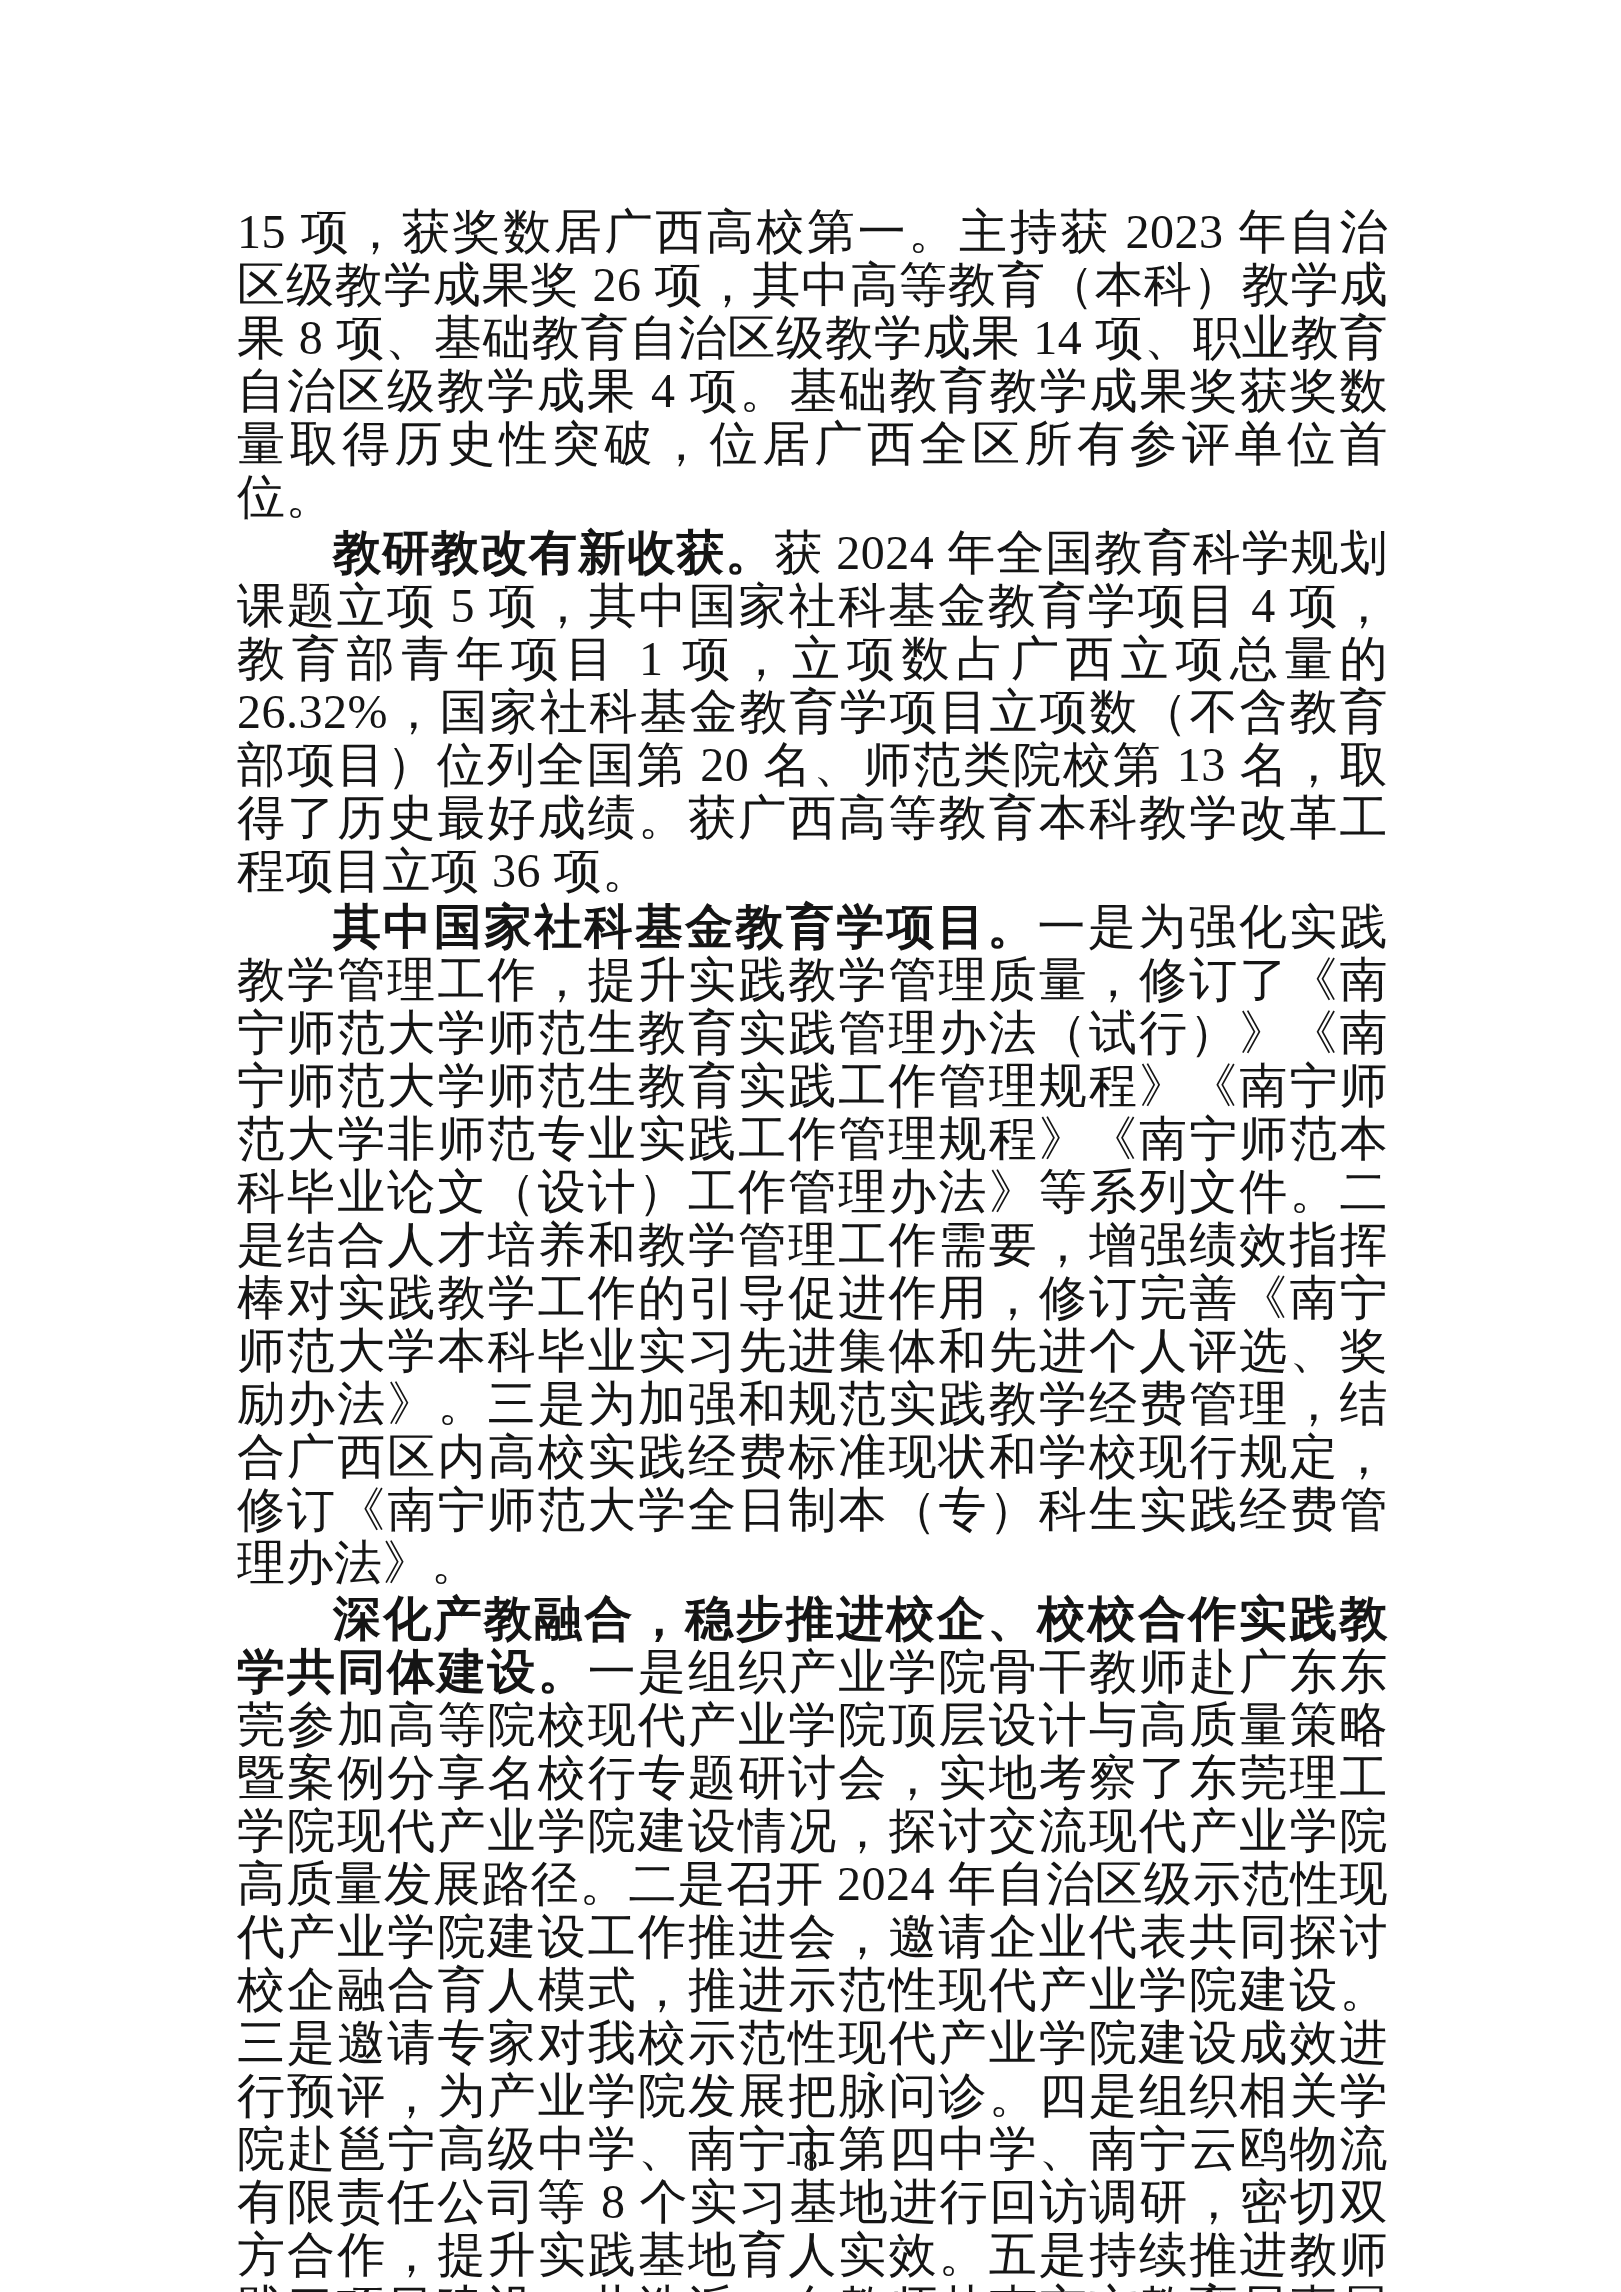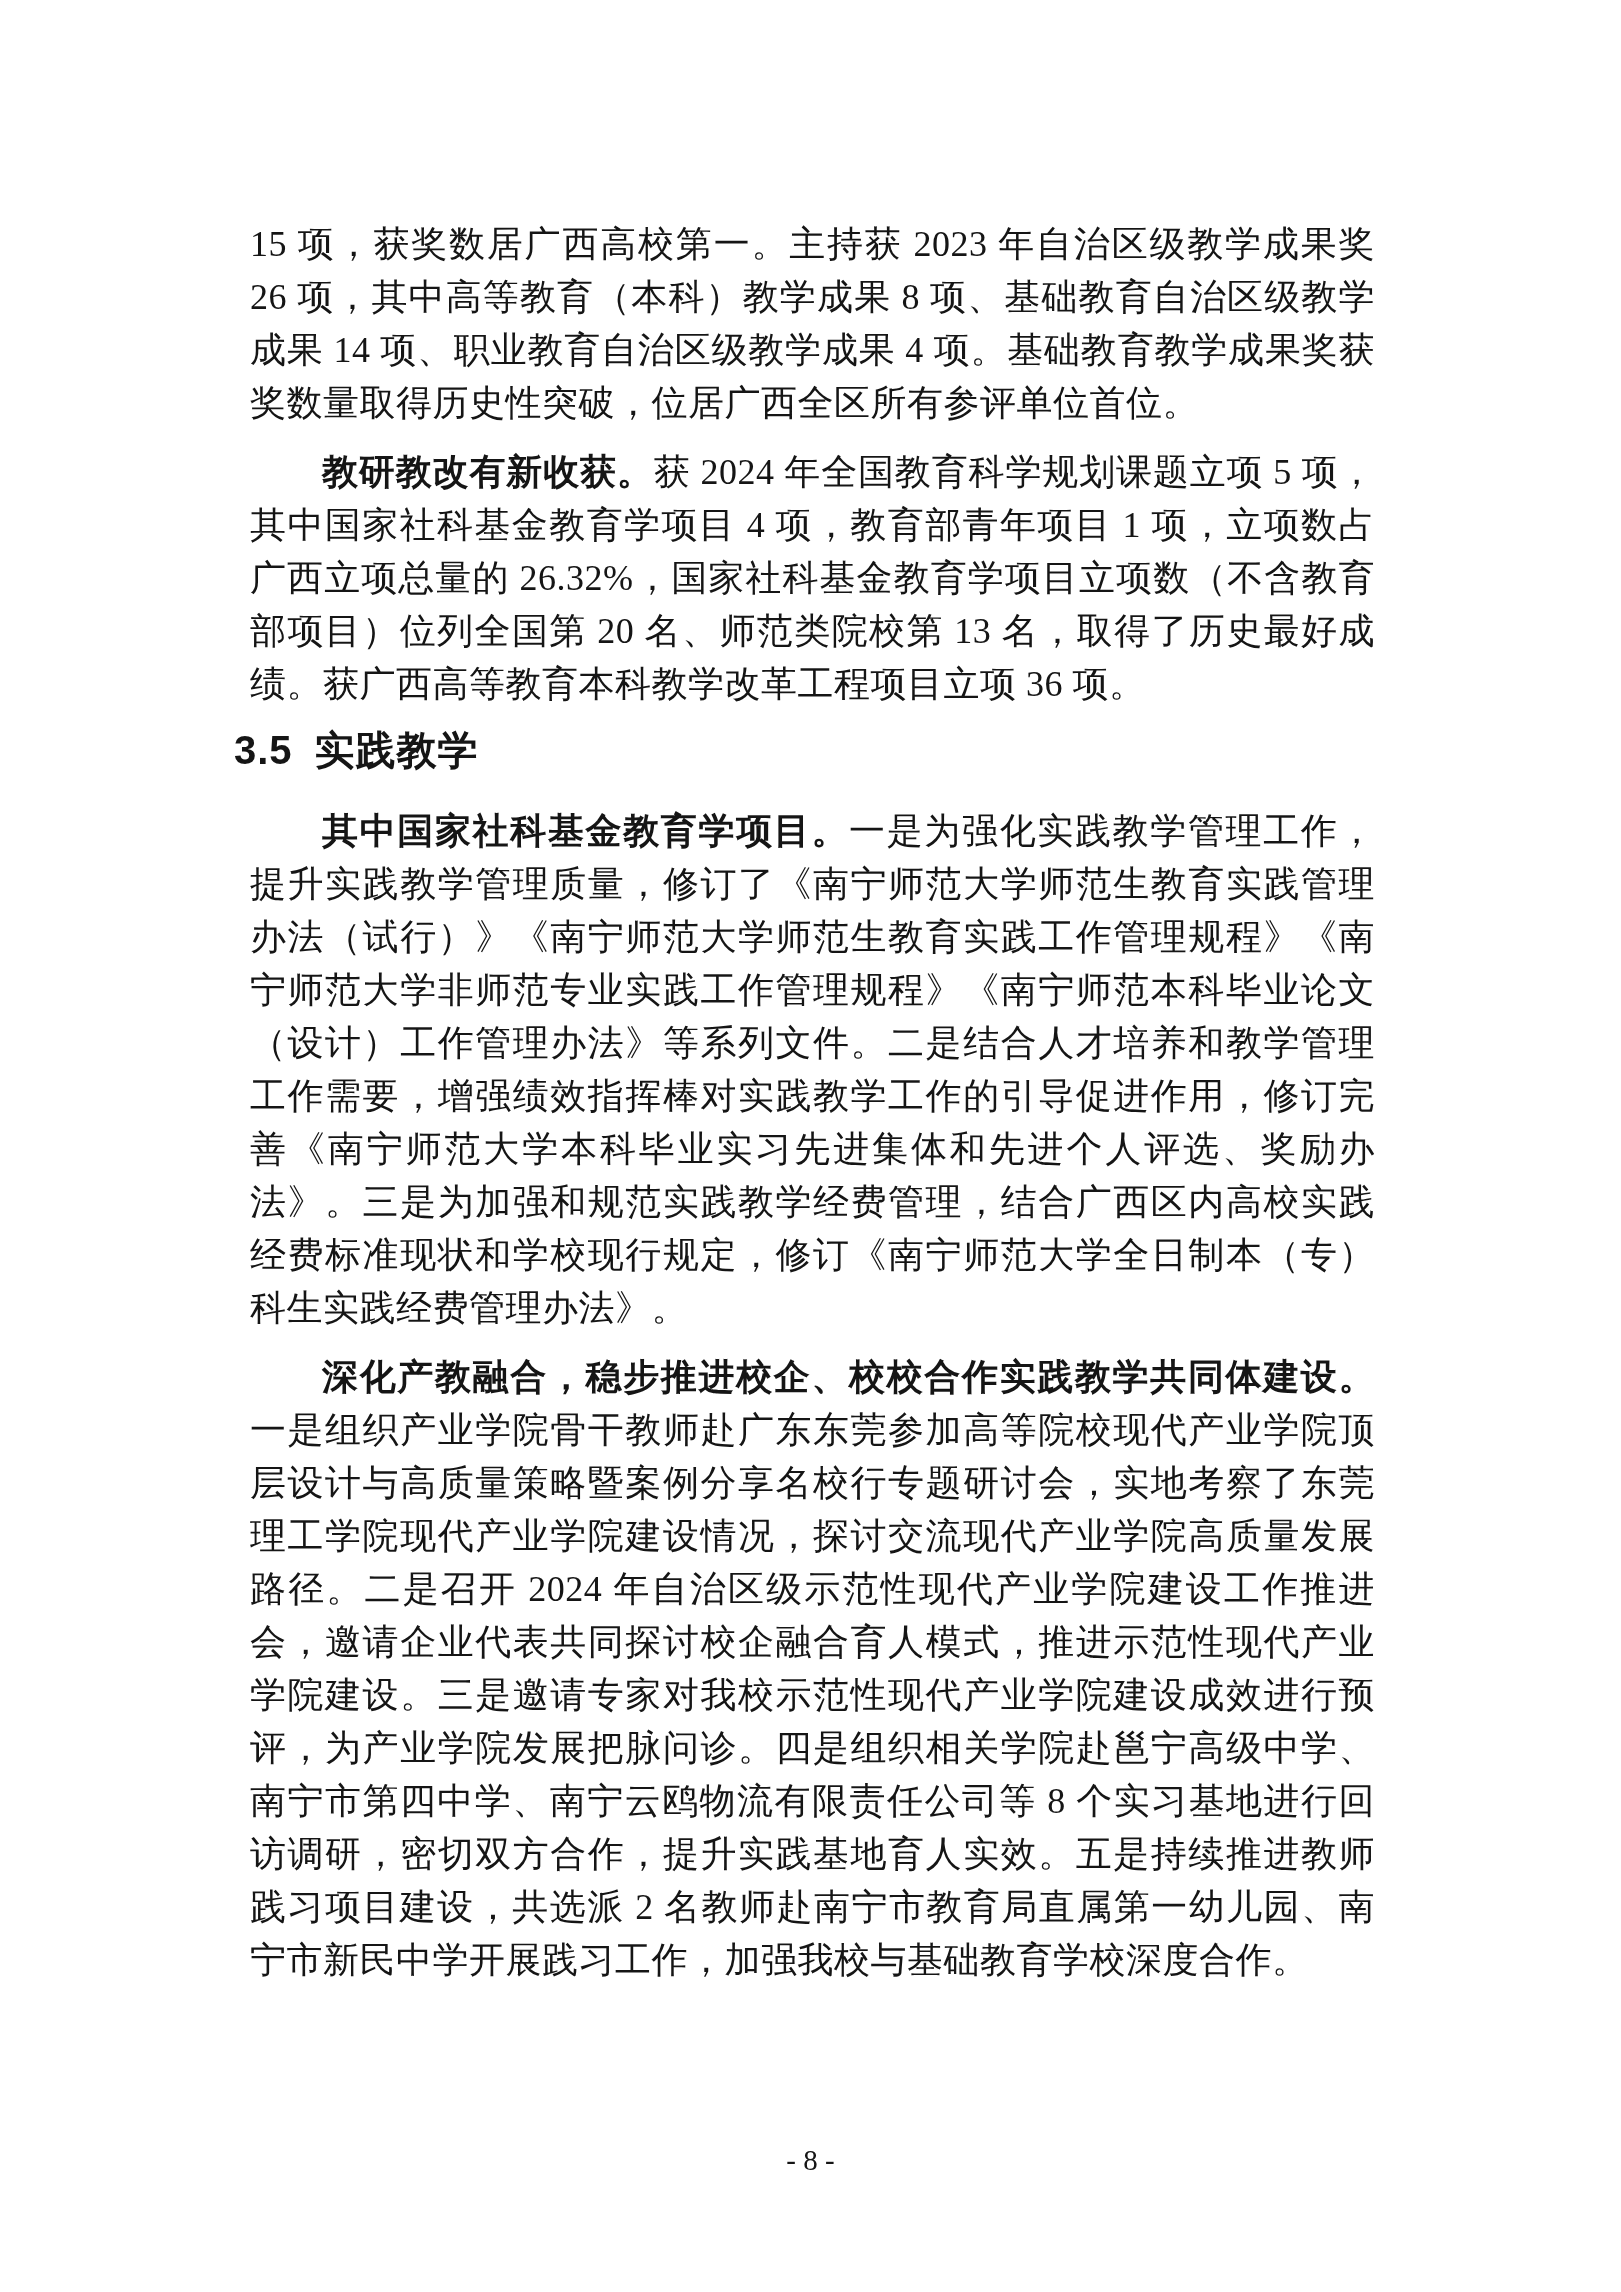--- a/index.html
+++ b/index.html
@@ -17,22 +17,22 @@
     font-family: "Liberation Serif", "DejaVu Serif", serif;
     overflow: hidden;
   }
   .content {
     position: absolute;
     left: 234px;
     top: 202px;
     width: 1157px;
   }
   .para {
-    margin: 16px;
-    font-size: 36px;
+    margin: 3px;
+    font-size: 48px;
     line-height: 53px;
     text-align: justify;
     letter-spacing: 0.5px;
   }
   .para.indent {
     text-indent: 2em;
   }
   .lead {
     font-family: Liberation Serif, serif;
     font-weight: bold;
@@ -61,21 +61,20 @@
 </head>
 <body>
 
 <div class="page">
   <div class="content">
 
     <p class="para">15 项，获奖数居广西高校第一。主持获 2023 年自治区级教学成果奖 26 项，其中高等教育（本科）教学成果 8 项、基础教育自治区级教学成果 14 项、职业教育自治区级教学成果 4 项。基础教育教学成果奖获奖数量取得历史性突破，位居广西全区所有参评单位首位。</p>
 
     <p class="para indent"><b class="lead">教研教改有新收获。</b><span>获 2024 年全国教育科学规划课题立项 5 项，其中国家社科基金教育学项目 4 项，教育部青年项目 1 项，立项数占广西立项总量的 26.32%，国家社科基金教育学项目立项数（不含教育部项目）位列全国第 20 名、师范类院校第 13 名，取得了历史最好成绩。获广西高等教育本科教学改革工程项目立项 36 项。</span></p>
 
-    <h2 class="section-heading">3.5 实践教学</h2>
 
     <p class="para indent"><b class="lead">其中国家社科基金教育学项目。</b><span>一是为强化实践教学管理工作，提升实践教学管理质量，修订了《南宁师范大学师范生教育实践管理办法（试行）》《南宁师范大学师范生教育实践工作管理规程》《南宁师范大学非师范专业实践工作管理规程》《南宁师范本科毕业论文（设计）工作管理办法》等系列文件。二是结合人才培养和教学管理工作需要，增强绩效指挥棒对实践教学工作的引导促进作用，修订完善《南宁师范大学本科毕业实习先进集体和先进个人评选、奖励办法》。三是为加强和规范实践教学经费管理，结合广西区内高校实践经费标准现状和学校现行规定，修订《南宁师范大学全日制本（专）科生实践经费管理办法》。</span></p>
 
     <p class="para indent"><b class="lead">深化产教融合，稳步推进校企、校校合作实践教学共同体建设。</b><span>一是组织产业学院骨干教师赴广东东莞参加高等院校现代产业学院顶层设计与高质量策略暨案例分享名校行专题研讨会，实地考察了东莞理工学院现代产业学院建设情况，探讨交流现代产业学院高质量发展路径。二是召开 2024 年自治区级示范性现代产业学院建设工作推进会，邀请企业代表共同探讨校企融合育人模式，推进示范性现代产业学院建设。三是邀请专家对我校示范性现代产业学院建设成效进行预评，为产业学院发展把脉问诊。四是组织相关学院赴邕宁高级中学、南宁市第四中学、南宁云鸥物流有限责任公司等 8 个实习基地进行回访调研，密切双方合作，提升实践基地育人实效。五是持续推进教师践习项目建设，共选派 2 名教师赴南宁市教育局直属第一幼儿园、南宁市新民中学开展践习工作，加强我校与基础教育学校深度合作。</span></p>
 
 
   </div>
 
   <div class="footer">- 8 -</div>
 </div>

